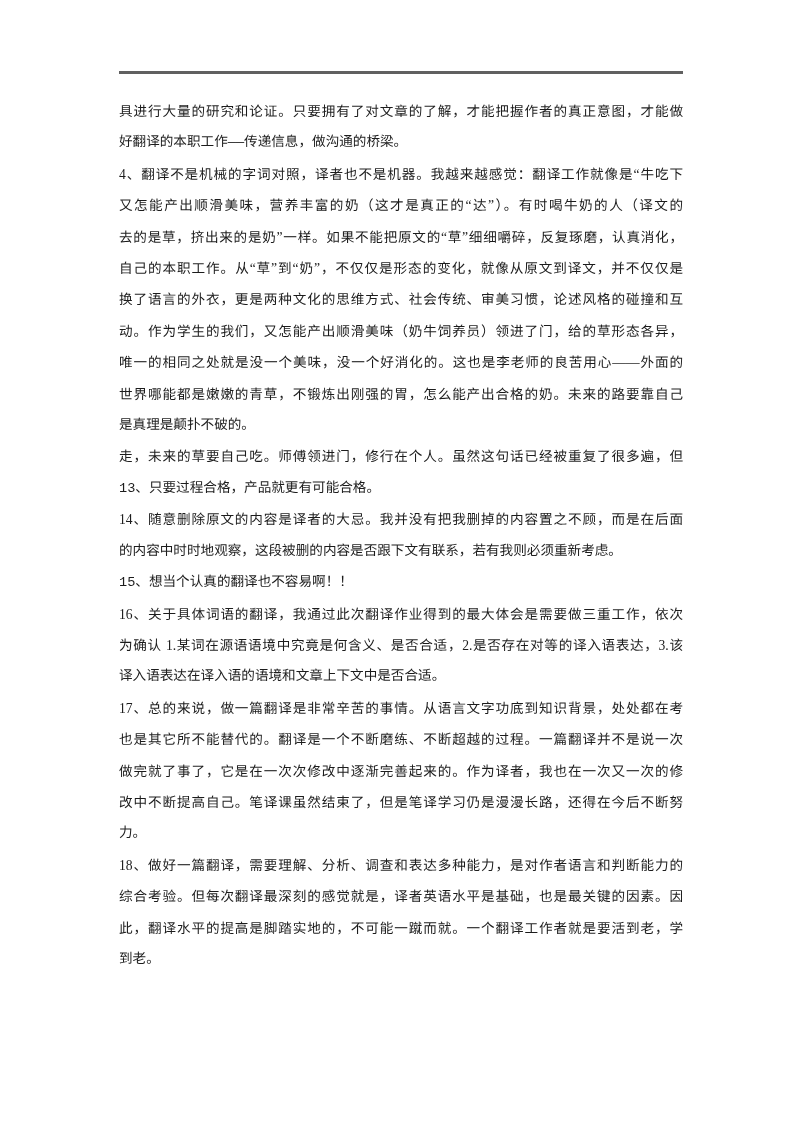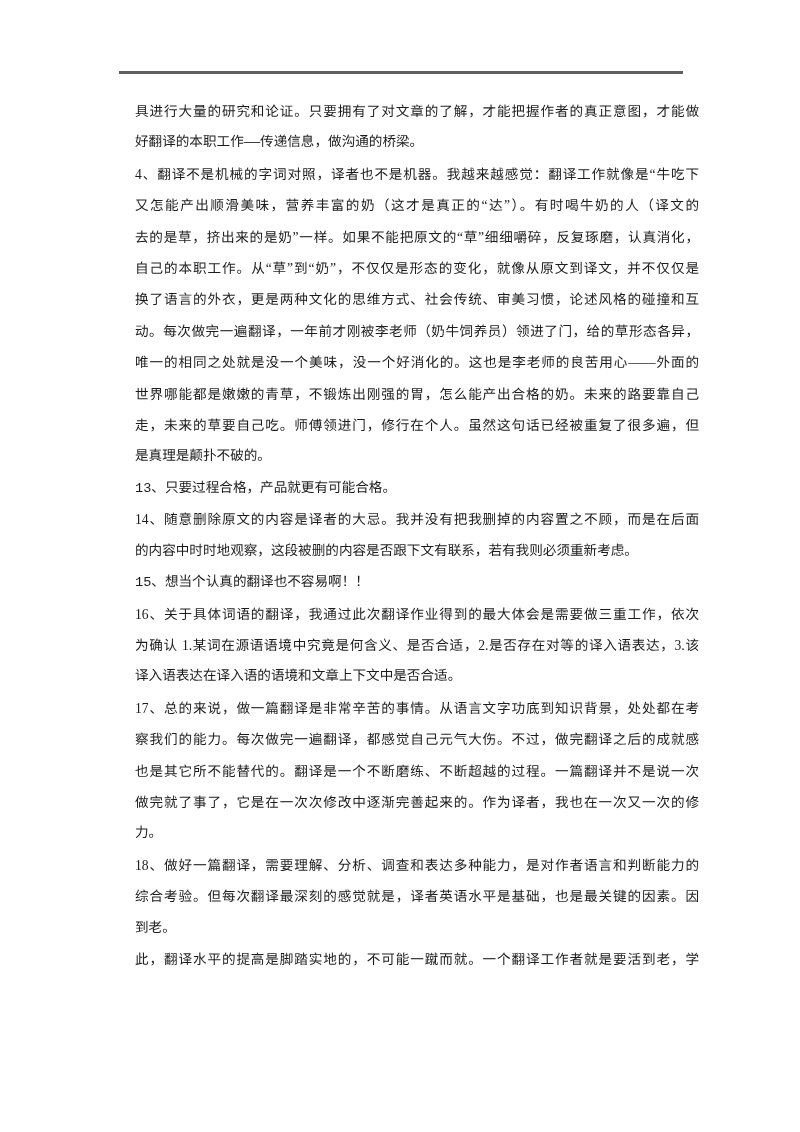--- a/index.html
+++ b/index.html
@@ -49,43 +49,43 @@
     text-align: left;
     text-align-last: left;
     font-family: Liberation Mono, monospace;
   }
 </style>
 </head>
 <body>
 
 <div class="page" style="background: rgb(255, 255, 255);">
   <div class="header-rule" style="background: rgb(96, 96, 96);"></div>
-  <div class="doc-body" style="color: rgb(28, 28, 28); margin-left: 16px;">
+  <div class="doc-body" style="color: rgb(28, 28, 28);">
       <div class="line">具进行大量的研究和论证。只要拥有了对文章的了解，才能把握作者的真正意图，才能做</div>
       <div class="line end">好翻译的本职工作——传递信息，做沟通的桥梁。</div>
       <div class="line">4、翻译不是机械的字词对照，译者也不是机器。我越来越感觉：翻译工作就像是“牛吃下</div>
       <div class="line">又怎能产出顺滑美味，营养丰富的奶（这才是真正的“达”）。有时喝牛奶的人（译文的</div>
       <div class="line">去的是草，挤出来的是奶”一样。如果不能把原文的“草”细细嚼碎，反复琢磨，认真消化，</div>
       <div class="line">自己的本职工作。从“草”到“奶”，不仅仅是形态的变化，就像从原文到译文，并不仅仅是</div>
       <div class="line">换了语言的外衣，更是两种文化的思维方式、社会传统、审美习惯，论述风格的碰撞和互</div>
-      <div class="line">动。每次做完一遍翻译，一年前才刚被李老师（奶牛饲养员）领进了门，给的草形态各异，</div>
+      <div class="line">动。作为学生的我们，又怎能产出顺滑美味（奶牛饲养员）领进了门，给的草形态各异，</div>
       <div class="line">唯一的相同之处就是没一个美味，没一个好消化的。这也是李老师的良苦用心——外面的</div>
       <div class="line">世界哪能都是嫩嫩的青草，不锻炼出刚强的胃，怎么能产出合格的奶。未来的路要靠自己</div>
+      <div class="line end">是真理是颠扑不破的。</div>
       <div class="line">走，未来的草要自己吃。师傅领进门，修行在个人。虽然这句话已经被重复了很多遍，但</div>
-      <div class="line end">是真理是颠扑不破的。</div>
       <div class="line end">13、只要过程合格，产品就更有可能合格。</div>
       <div class="line">14、随意删除原文的内容是译者的大忌。我并没有把我删掉的内容置之不顾，而是在后面</div>
       <div class="line end">的内容中时时地观察，这段被删的内容是否跟下文有联系，若有我则必须重新考虑。</div>
       <div class="line end">15、想当个认真的翻译也不容易啊！！</div>
       <div class="line">16、关于具体词语的翻译，我通过此次翻译作业得到的最大体会是需要做三重工作，依次</div>
       <div class="line">为确认 1.某词在源语语境中究竟是何含义、是否合适，2.是否存在对等的译入语表达，3.该</div>
       <div class="line end">译入语表达在译入语的语境和文章上下文中是否合适。</div>
       <div class="line">17、总的来说，做一篇翻译是非常辛苦的事情。从语言文字功底到知识背景，处处都在考</div>
-      <div class="line">察我们的能力。每次做完一遍翻译，都感觉自己元气大伤。不过，做完翻译之后的成就感</div>
       <div class="line">也是其它所不能替代的。翻译是一个不断磨练、不断超越的过程。一篇翻译并不是说一次</div>
       <div class="line">做完就了事了，它是在一次次修改中逐渐完善起来的。作为译者，我也在一次又一次的修</div>
+      <div class="line">改中不断提高自己。笔译课虽然结束了，但是笔译学习仍是漫漫长路，还得在今后不断努</div>
       <div class="line end">力。</div>
       <div class="line">18、做好一篇翻译，需要理解、分析、调查和表达多种能力，是对作者语言和判断能力的</div>
       <div class="line">综合考验。但每次翻译最深刻的感觉就是，译者英语水平是基础，也是最关键的因素。因</div>
+      <div class="line">此，翻译水平的提高是脚踏实地的，不可能一蹴而就。一个翻译工作者就是要活到老，学</div>
       <div class="line end">到老。</div>
-      <div class="line">此，翻译水平的提高是脚踏实地的，不可能一蹴而就。一个翻译工作者就是要活到老，学</div>
     </div>
 </div>
 
 </body></html>

